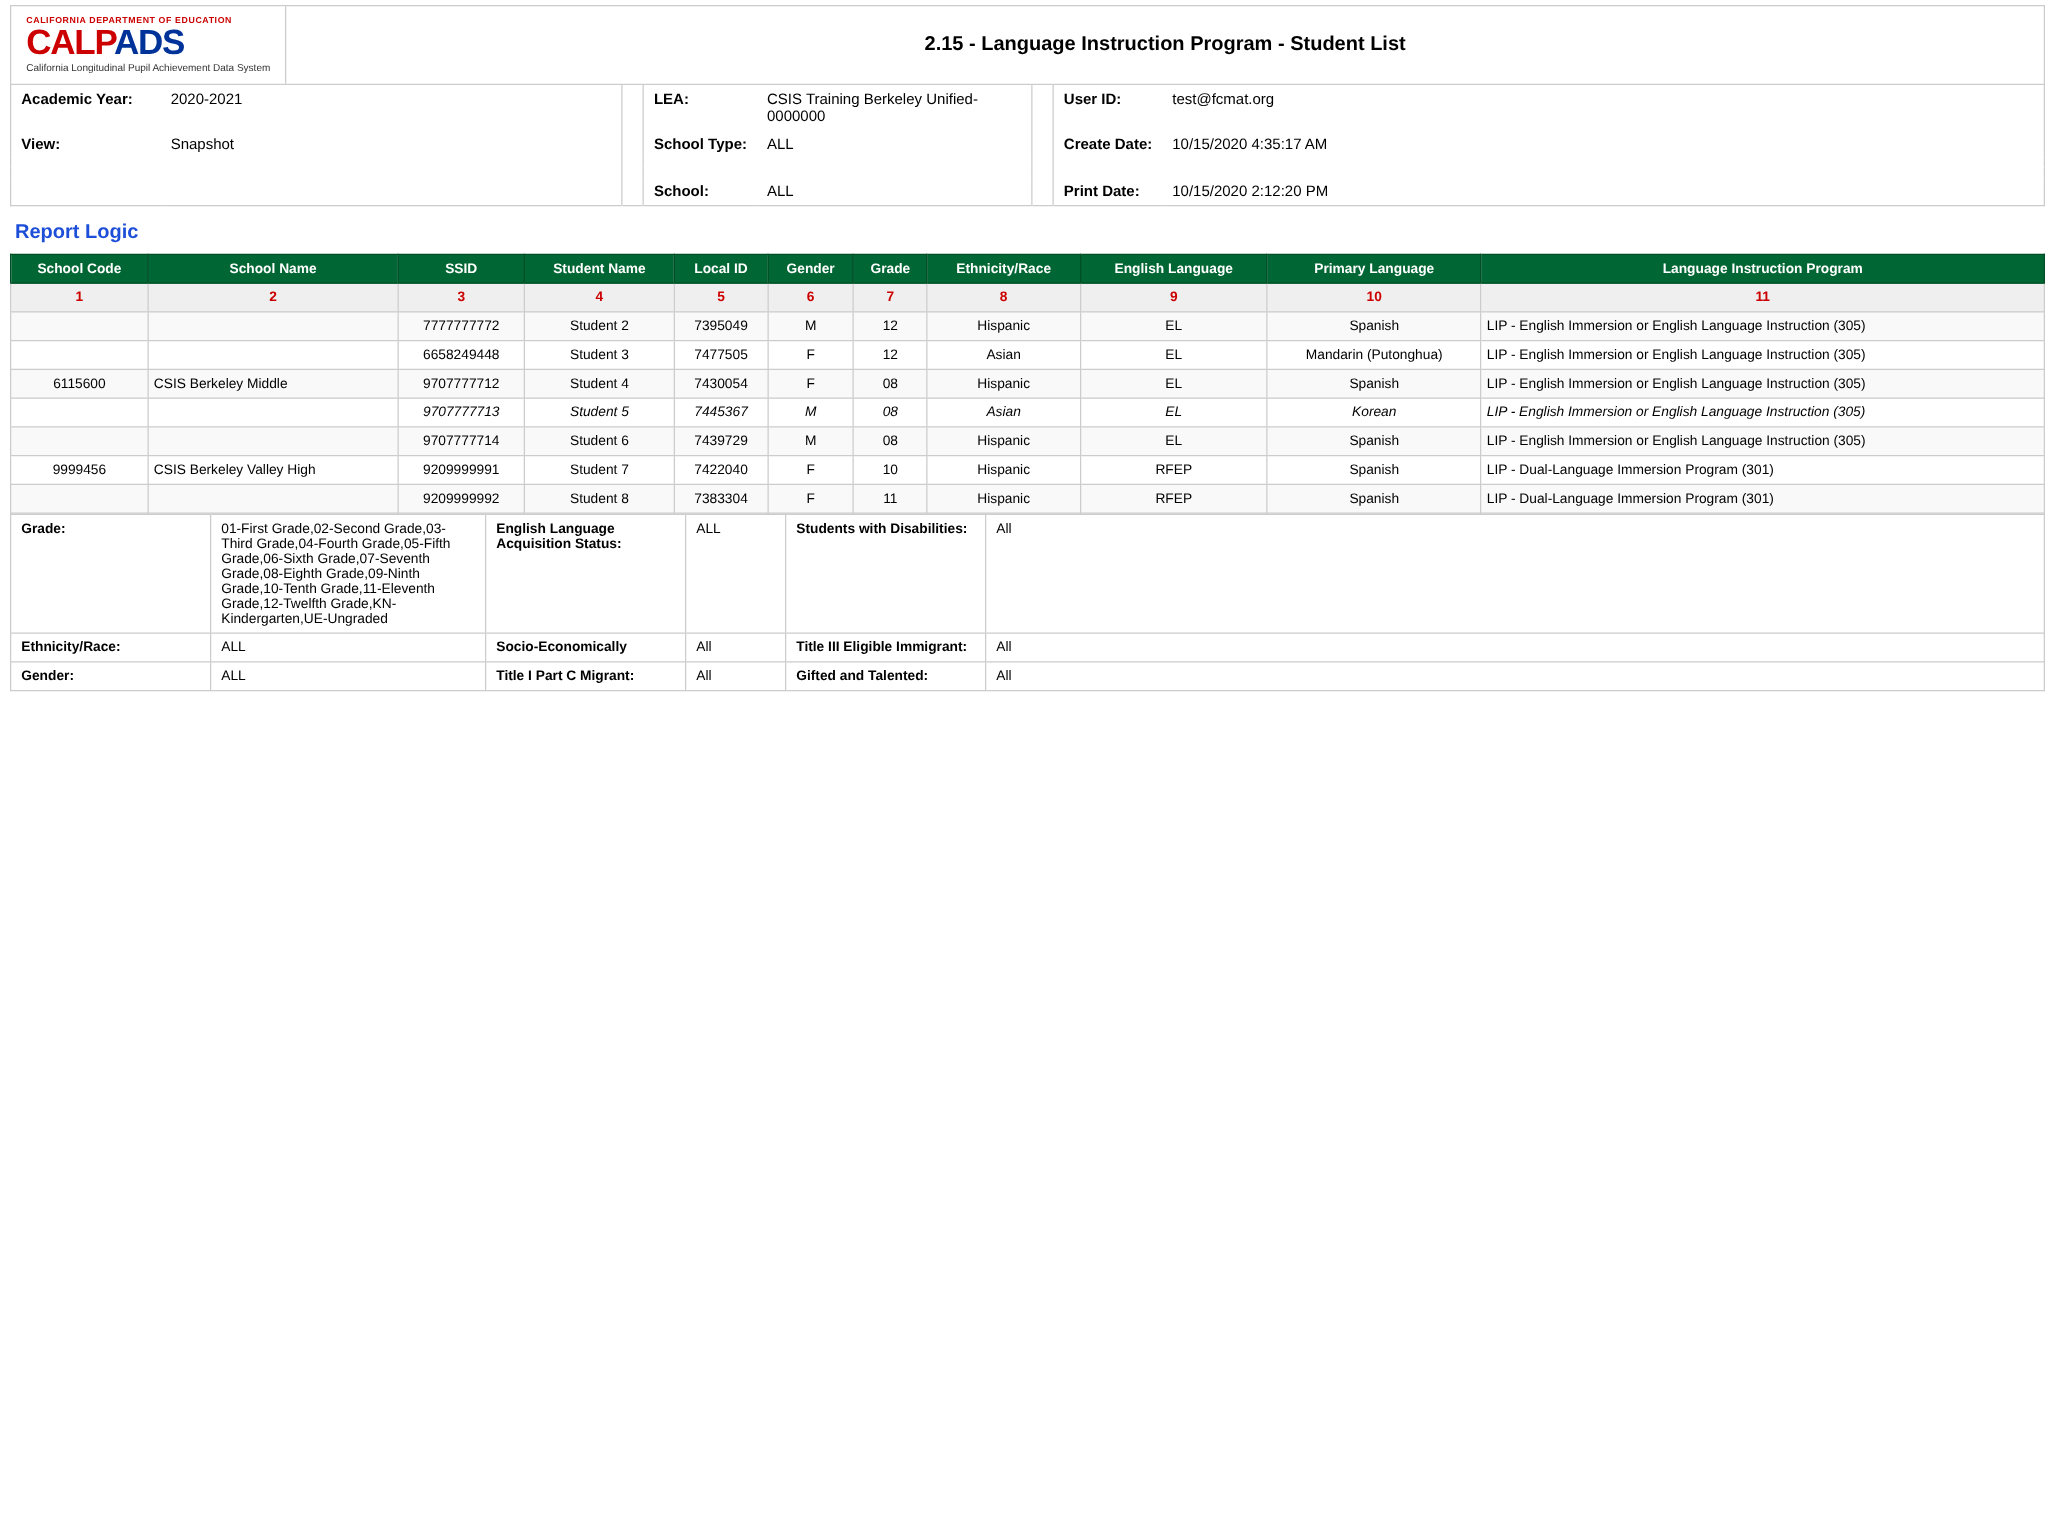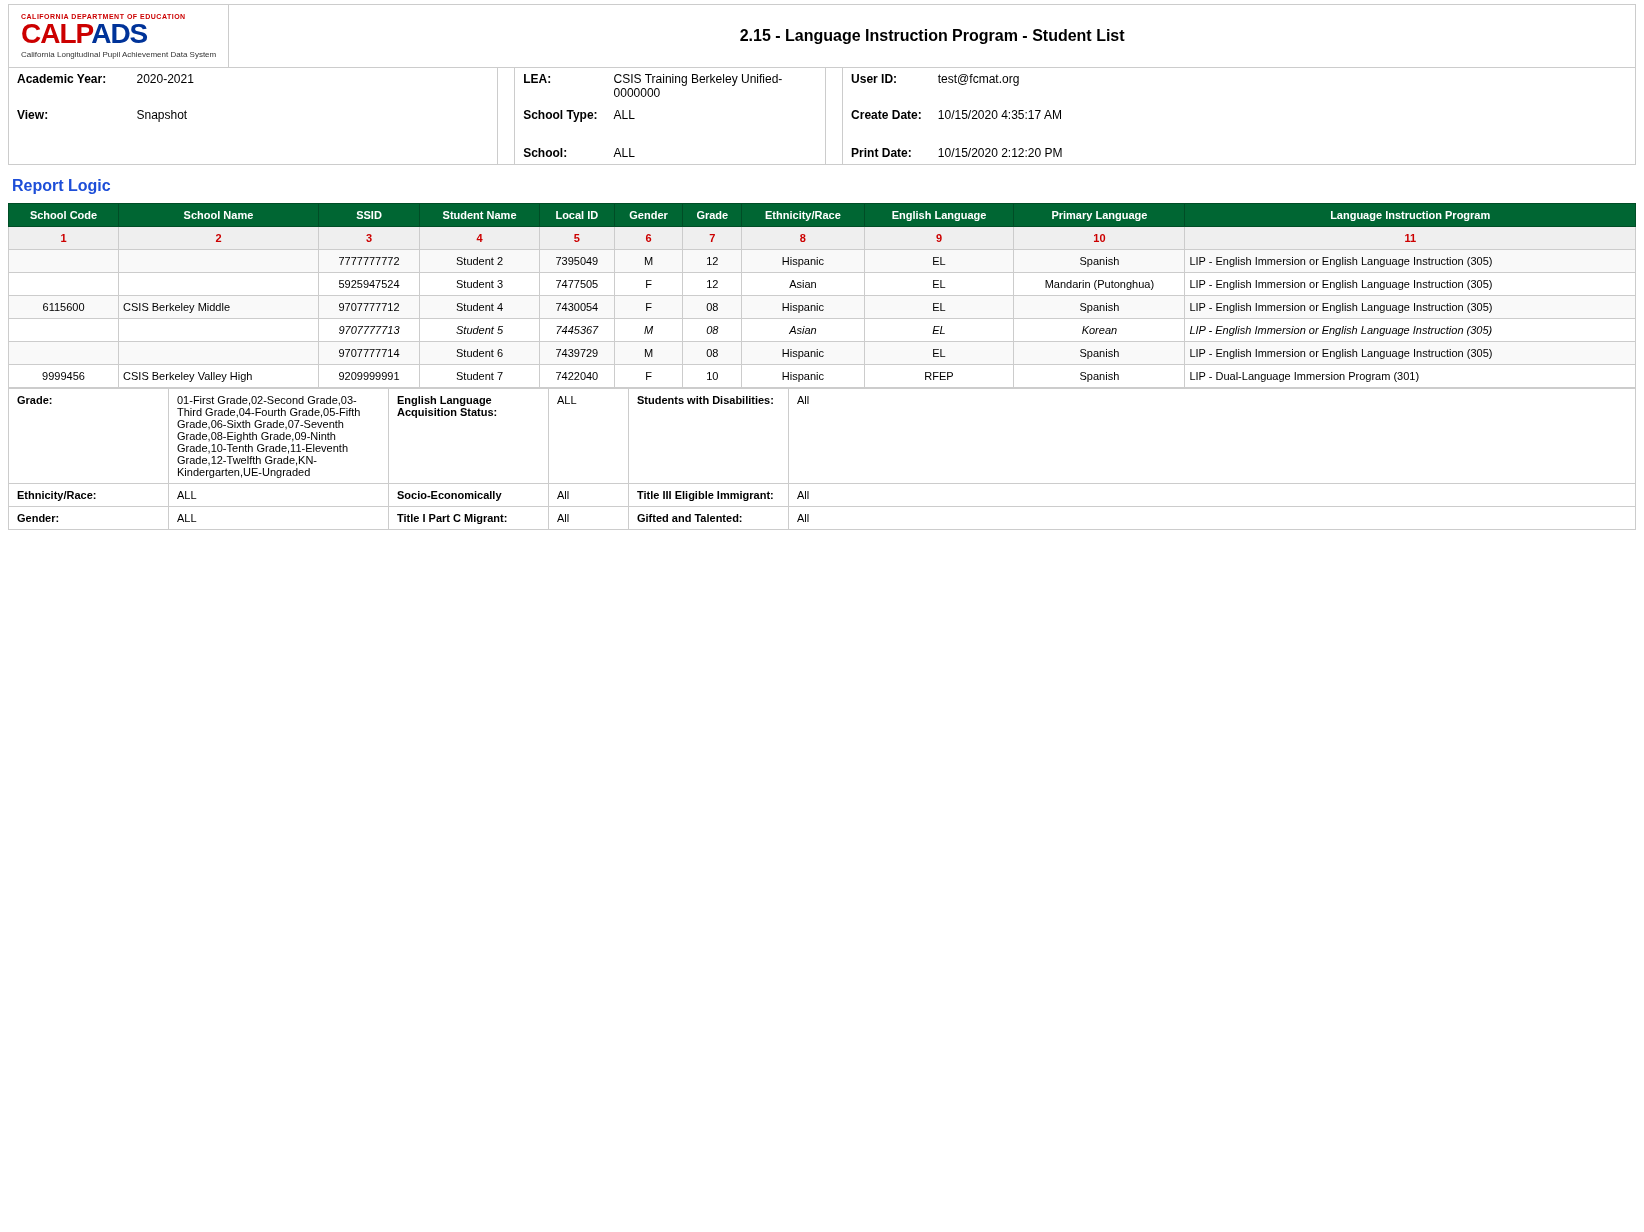--- a/index.html
+++ b/index.html
@@ -235,21 +235,21 @@
           <td>M</td>
           <td>12</td>
           <td>Hispanic</td>
           <td>EL</td>
           <td>Spanish</td>
           <td style="text-align: left;">LIP - English Immersion or English Language Instruction (305)</td>
         </tr>
         <tr style="background: rgb(255, 255, 255);">
           <td></td>
           <td style="text-align: left;"></td>
-          <td>5925947524</td>
+          <td>6658249448</td>
           <td>Student 3</td>
           <td>7477505</td>
           <td>F</td>
           <td>12</td>
           <td>Asian</td>
           <td>EL</td>
           <td>Mandarin (Putonghua)</td>
           <td style="text-align: left;">LIP - English Immersion or English Language Instruction (305)</td>
         </tr>
         <tr style="background: rgb(249, 249, 249);">
@@ -297,20 +297,33 @@
           <td>9209999991</td>
           <td>Student 7</td>
           <td>7422040</td>
           <td>F</td>
           <td>10</td>
           <td>Hispanic</td>
           <td>RFEP</td>
           <td>Spanish</td>
           <td style="text-align: left;">LIP - Dual-Language Immersion Program (301)</td>
         </tr>
+        <tr style="background: rgb(249, 249, 249);">
+          <td></td>
+          <td style="text-align: left;"></td>
+          <td>9209999992</td>
+          <td>Student 8</td>
+          <td>7383304</td>
+          <td>F</td>
+          <td>11</td>
+          <td>Hispanic</td>
+          <td>RFEP</td>
+          <td>Spanish</td>
+          <td style="text-align: left;">LIP - Dual-Language Immersion Program (301)</td>
+        </tr>
       </tbody>
   </table>
 
   <table class="footer-table">
     <tbody>
         <tr>
       <td style="width:160px;" class="footer-label">Grade:</td>
       <td style="width:220px;">01-First Grade,02-Second Grade,03-Third Grade,04-Fourth Grade,05-Fifth Grade,06-Sixth Grade,07-Seventh Grade,08-Eighth Grade,09-Ninth Grade,10-Tenth Grade,11-Eleventh Grade,12-Twelfth Grade,KN-Kindergarten,UE-Ungraded</td>
       <td style="width:160px;" class="footer-label">English Language Acquisition Status:</td>
       <td style="width:80px;">ALL</td>

